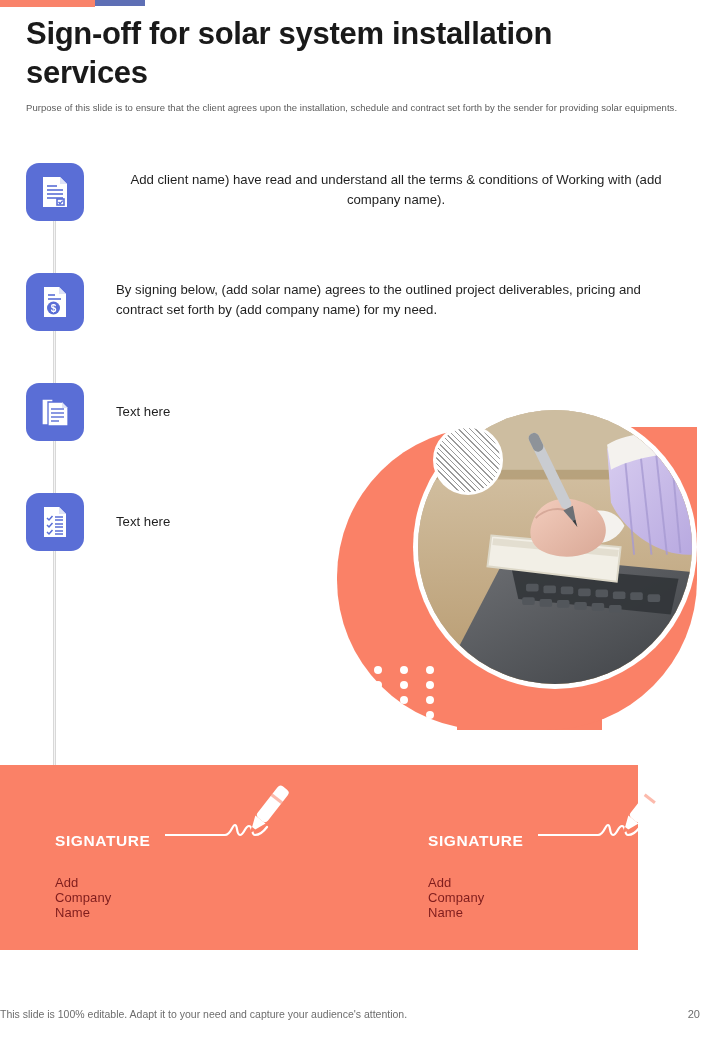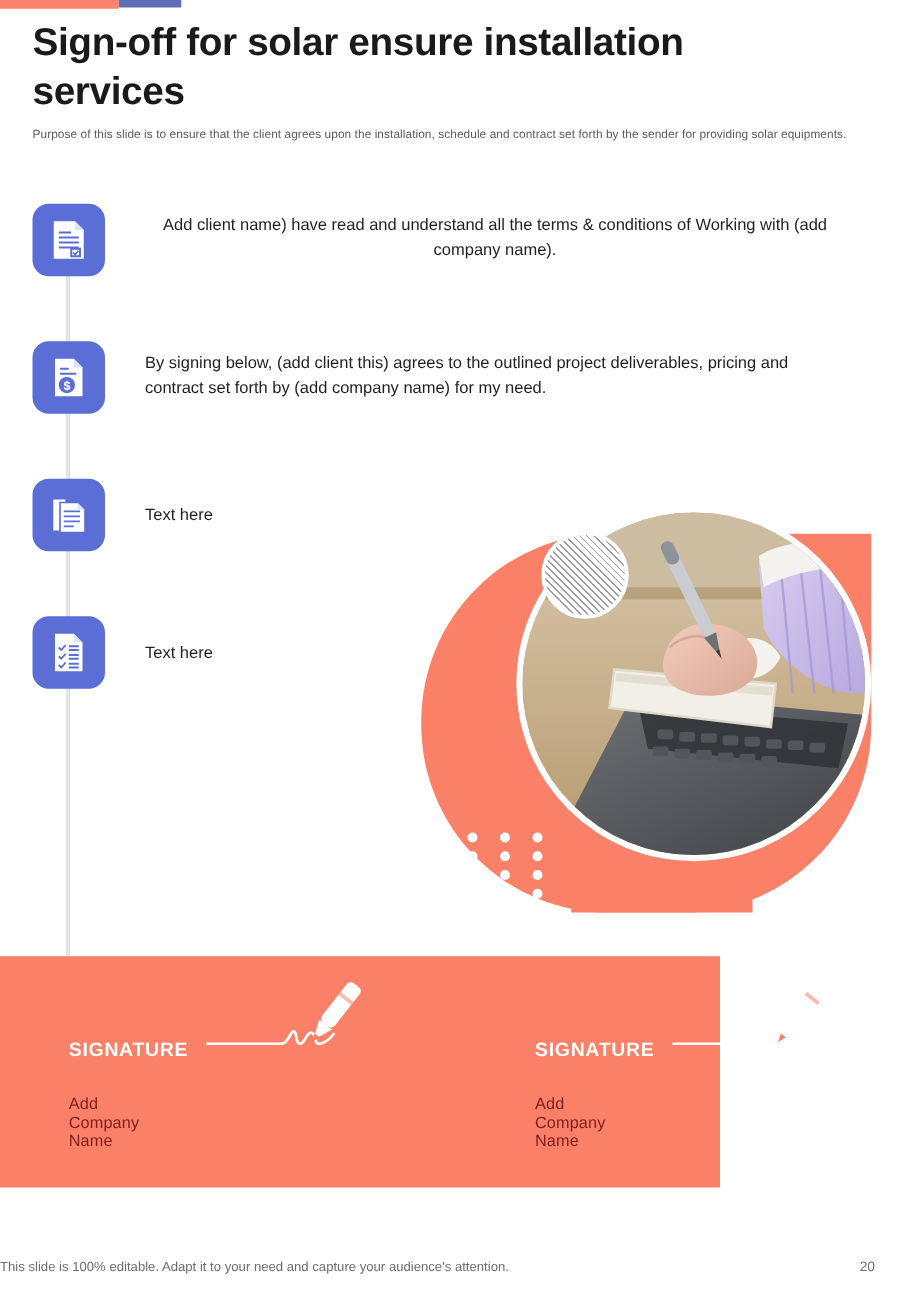--- a/index.html
+++ b/index.html
@@ -77,21 +77,21 @@
     border:3px solid #ffffff;
   }
   .dots{
     position:absolute; left:11px; top:261px;
     display:grid; grid-template-columns:repeat(4,26px); grid-auto-rows:15px;
   }
   .dots i{ display:block; width:8px; height:8px; border-radius:50%; background:#ffffff; }
 
   
   .sig-band{
-    position:absolute; left:0; top:765px; width:576px; height:185px;
+    position:absolute; left:0; top:765px; width:638px; height:185px;
     background:#fa8167;
   }
   .sig-col{ position:absolute; top:0; }
   .sig-col.left{ left:55px; }
   .sig-col.right{ left:428px; }
   .sig-label{
     position:absolute; top:67px; left:0;
     font-size:15.5px; font-weight:bold; color:#ffffff; letter-spacing:0.6px;
   }
   .sig-mark{ position:absolute; top:20px; left:108px; width:128px; height:70px; }
@@ -115,21 +115,21 @@
 </style>
 </head>
 <body>
 
 <div class="accent-wrap">
   <div class="accent-coral"></div>
   <div class="accent-blue"></div>
 </div>
 
 <div class="header">
-  <div class="title">Sign-off for solar ensure installation services</div>
+  <div class="title">Sign-off for solar system installation services</div>
   <div class="subtitle">Purpose of this slide is to ensure that the client agrees upon the installation, schedule and contract set forth by the sender for providing solar equipments.</div>
 </div>
 
 <div class="timeline-line"></div>
 
 <div class="row r1">
   <div class="icon-box">
     <svg width="30" height="32" viewBox="0 0 30 32" aria-hidden="true">
       <path d="M3 1h17l7 7v23H3z" fill="#ffffff"></path>
       <path d="M20 1l7 7h-7z" fill="#dfe3f7"></path>
@@ -152,21 +152,21 @@
       <path d="M4 1h15l7 7v23H4z" fill="#ffffff"></path>
       <path d="M19 1l7 7h-7z" fill="#dfe3f7"></path>
       <g stroke="#5a6ed6" stroke-width="1.6">
         <line x1="8" y1="9" x2="15" y2="9"></line>
         <line x1="8" y1="13" x2="21" y2="13"></line>
       </g>
       <circle cx="13.5" cy="22" r="6.5" fill="#5a6ed6"></circle>
       <text x="13.5" y="26" font-size="10" font-weight="bold" fill="#ffffff" text-anchor="middle" font-family="Liberation Sans, sans-serif">$</text>
     </svg>
   </div>
-  <div class="row-text">By signing below, (add client this) agrees to the outlined project deliverables, pricing and contract set forth by (add company name) for my need.</div>
+  <div class="row-text">By signing below, (add solar name) agrees to the outlined project deliverables, pricing and contract set forth by (add company name) for my need.</div>
 </div>
 
 <div class="row r3">
   <div class="icon-box">
     <svg width="32" height="32" viewBox="0 0 32 32" aria-hidden="true">
       <path d="M3 3h11v26H3z" fill="#ffffff" stroke="#5a6ed6" stroke-width="1.3"></path>
       <path d="M9 6h14l6 6v18H9z" fill="#ffffff" stroke="#5a6ed6" stroke-width="1.3"></path>
       <path d="M23 6l6 6h-6z" fill="#dfe3f7"></path>
       <g stroke="#5a6ed6" stroke-width="1.4">
         <line x1="12" y1="13" x2="25" y2="13"></line>

